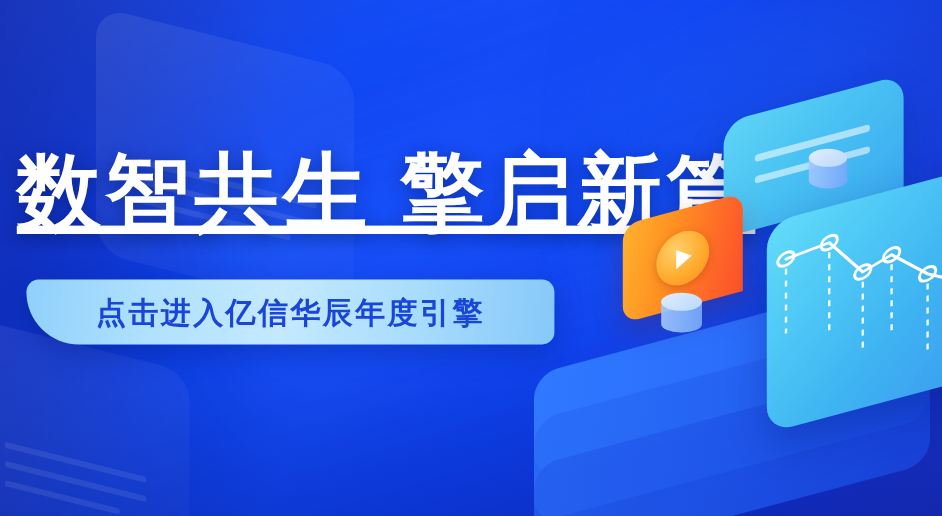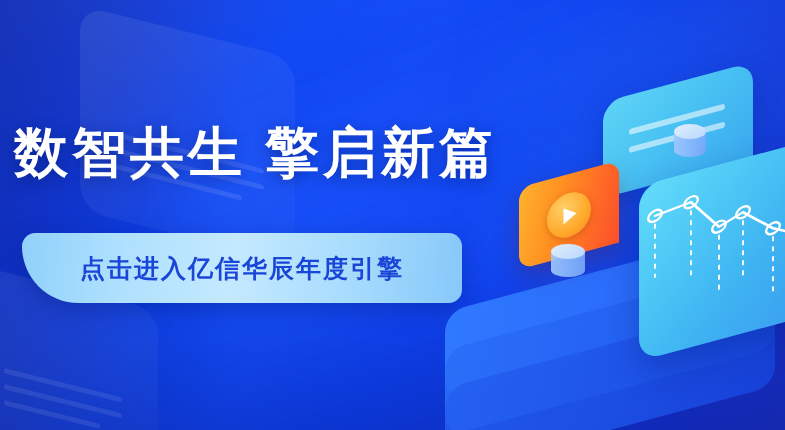--- a/index.html
+++ b/index.html
@@ -84,32 +84,33 @@
   }
   .ghost-bl .gline {
     position:absolute; left:26px; height:5px; border-radius:3px;
     background:rgba(255,255,255,.09);
   }
 
   
   .headline {
     position:absolute;
     left:14px; top:124px;
-    font-size:54px;
+    font-size:70px;
     font-weight:bold;
     color:#ffffff;
     letter-spacing:4px;
     line-height:1.05;
     white-space:nowrap;
     text-shadow:0 3px 14px rgba(0,20,90,.45);
+    text-decoration:underline;
   }
   .cta {
     position:absolute;
     left:22px; top:233px;
-    width:440px; height:70px;
+    width:440px; height:54px;
     border-radius:14px 14px 14px 60px;
     background:linear-gradient(96deg,
       #8fd0fb 0%,
       #aee0fe 22%,
       #c4e9ff 48%,
       #a8dcfd 74%,
       #86c8fa 100%);
     box-shadow:0 7px 22px rgba(0,24,110,.34);
     display:flex; align-items:center; justify-content:center;
     cursor:pointer;

